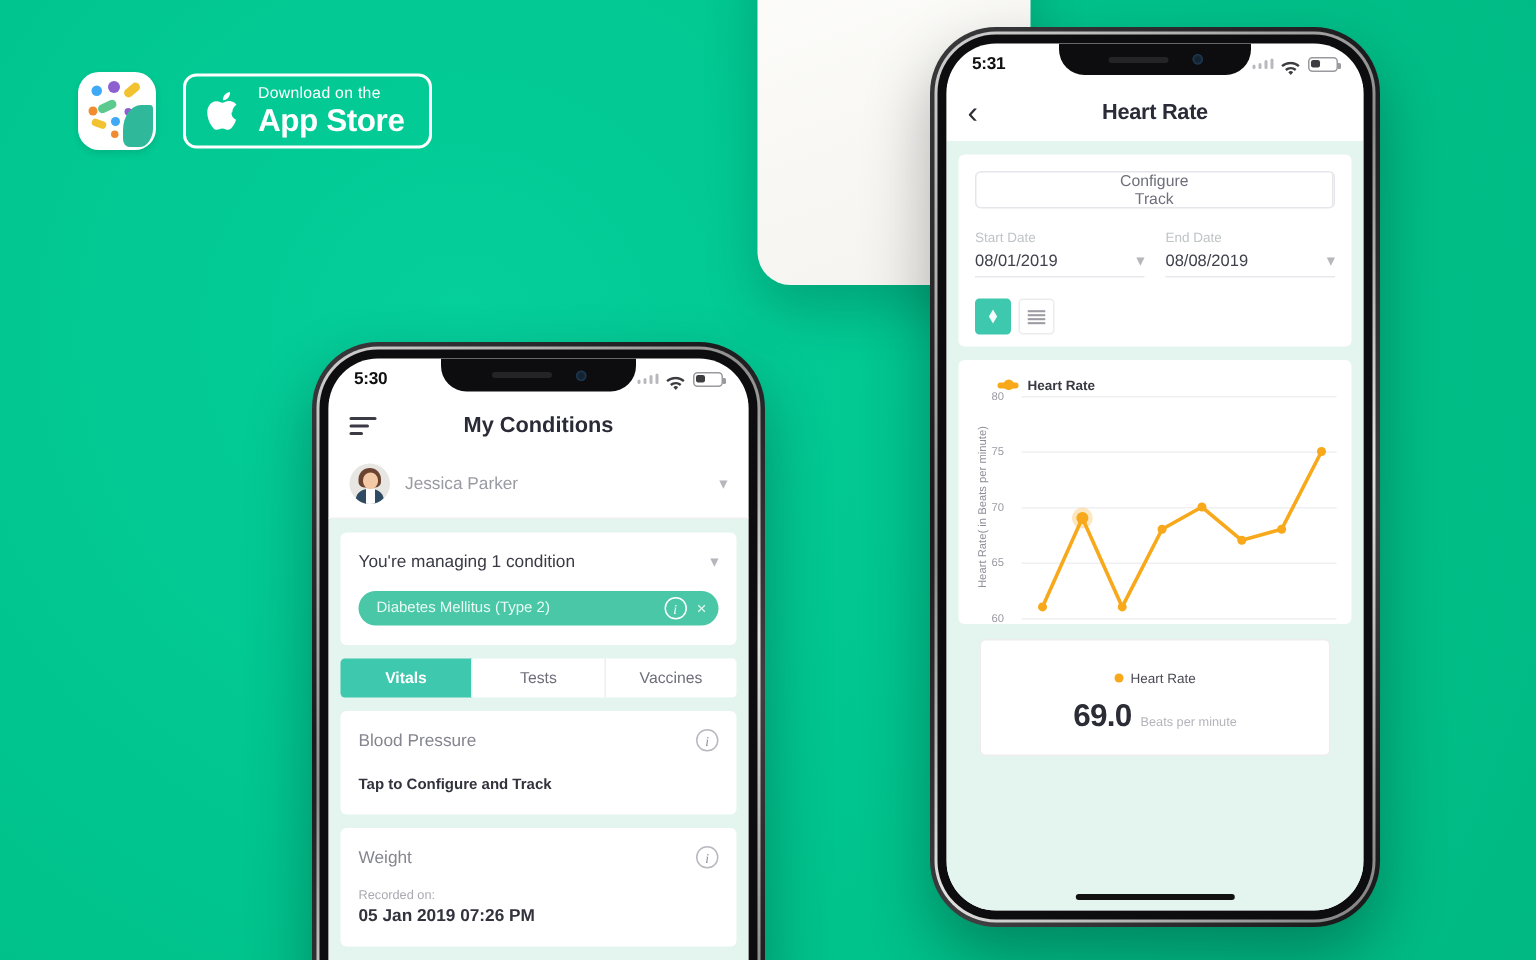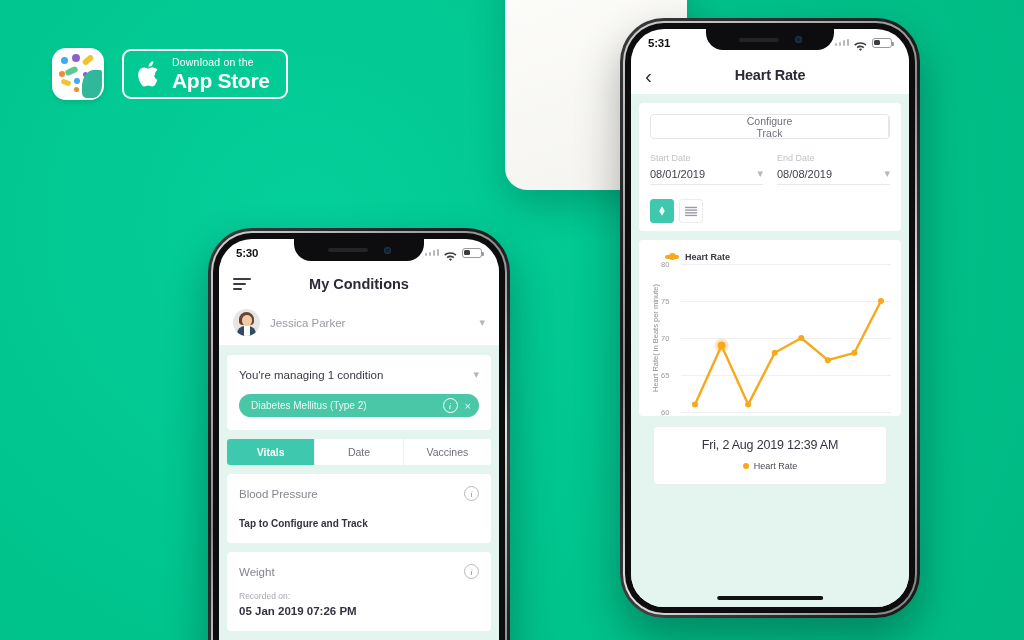--- a/index.html
+++ b/index.html
@@ -330,24 +330,27 @@
                 <circle cx="120.28571428571429" cy="74" r="3" fill="#f8a81b"></circle>
                 <circle cx="146.85714285714286" cy="96.2" r="3" fill="#f8a81b"></circle>
                 <circle cx="173.42857142857142" cy="88.8" r="3" fill="#f8a81b"></circle>
                 <circle cx="200" cy="37" r="3" fill="#f8a81b"></circle>
               </svg>
             </div>
         </div>
       </div>
 
       <div class="tooltip-card">
-        <div class="tt-date">Fri, 2 Aug 2019 12:39 AM</div>
         <div class="tt-legend">
           <span class="tt-dot"></span>
           <span class="tt-name">Heart Rate</span>
+        </div>
+        <div class="tt-valrow">
+          <span class="tt-val">69.0</span>
+          <span class="tt-unit">Beats per minute</span>
         </div>
       </div>
     </div>
     <div class="home-ind"></div>
   </div>
 </div>
 
 <div class="phone" id="phone-left">
   <div class="shell"></div>
     <div class="band"></div>
@@ -407,21 +410,21 @@
         </div>
         <div class="chip">
           <span class="chip-label">Diabetes Mellitus (Type 2)</span>
           <span class="icon-circle">i</span>
           <span class="chip-x">×</span>
         </div>
       </div>
 
       <div class="tabs3">
         <div class="active">Vitals</div>
-        <div>Date</div>
+        <div>Tests</div>
         <div>Vaccines</div>
       </div>
 
       <div class="vital-card">
         <div class="vital-head">
           <span class="vital-name">Blood Pressure</span>
           <span class="icon-circle-g">i</span>
         </div>
         <div class="vital-action">Tap to Configure and Track</div>
       </div>

